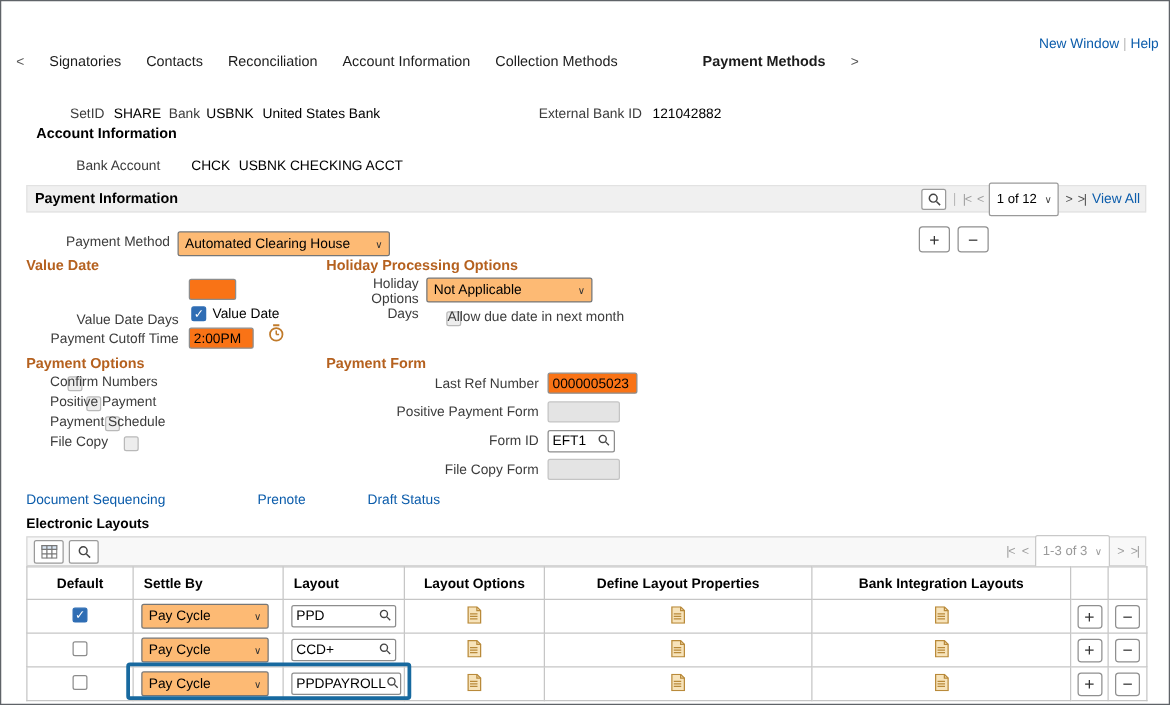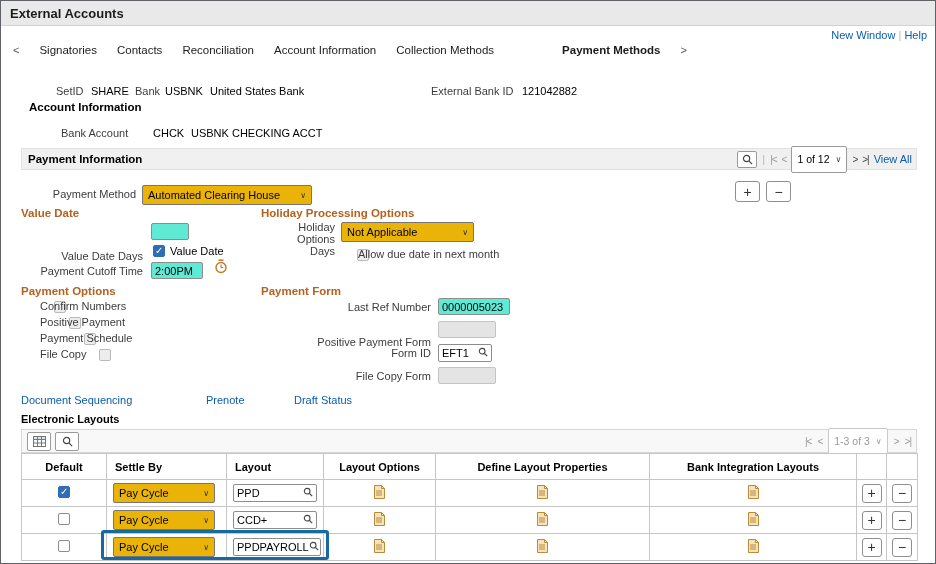--- a/index.html
+++ b/index.html
@@ -11,23 +11,23 @@
   .titlebar .t { position:absolute; left:9px; top:5px; font-size:13px; font-weight:bold; color:#1c1c1c; }
   .link { color:#0b5cab; cursor:pointer; }
   .label { color:#3c3c3c; }
   .rlabel { color:#3c3c3c; text-align:right; }
   .bold { font-weight:bold; }
   .sechead { font-weight:bold; color:#b5611f; font-size:11.5px; }
   .tabbar { position:absolute; top:43px; left:12px; display:flex; gap:20px; align-items:center; font-size:11.5px; }
   .tab { color:#1c1c1c; cursor:pointer; }
   .tab.active { font-weight:bold;padding-left:48px; }
   .chev { color:#555; font-size:11px; }
-  .selectbox { border:1px solid #767676; background:#eab308; height:20px; display:flex; align-items:center; justify-content:space-between; padding:4px 5px; border-radius:2px; cursor:pointer; }
+  .selectbox { border:1px solid #767676; background:#fdba74; height:20px; display:flex; align-items:center; justify-content:space-between; padding:4px 5px; border-radius:2px; cursor:pointer; }
   .selectbox .arrow { font-size:8px; color:#333; margin-left:6px; }
-  .tinput { border:1px solid #8d8d8d; background:#5eead4; height:17px; font:11px "Liberation Sans", sans-serif; padding:0 3px; border-radius:2px; color:#000; }
+  .tinput { border:1px solid #8d8d8d; background:#f97316; height:17px; font:11px "Liberation Sans", sans-serif; padding:0 3px; border-radius:2px; color:#000; }
   .tinput.disabled { background:#e4e4e4; border-color:#c4c4c4; }
   .promptfield { border:1px solid #8d8d8d; background:#fff; height:18px; display:flex; align-items:center; justify-content:space-between; padding:0 3px; border-radius:2px; }
   .promptfield .ptext { font-size:11px; }
   .cb { width:12px; height:12px; border:1px solid #8c8c8c; background:#fff; display:inline-block; border-radius:2px; position:relative; }
   .cb.checked { background:#2f6db4; border-color:#2f6db4; }
   .cb.checked::after { content:"\2713"; position:absolute; color:#fff; font-size:10px; left:1px; top:-1px; }
   .cb.dim { background:#ededed; border-color:#b9b9b9; }
   .sqbtn { border:1px solid #8f8f8f; background:#fff; border-radius:3px; display:flex; align-items:center; justify-content:center; font-size:14px; color:#333; cursor:pointer; }
   .pm { width:25px; height:21px; }
   .pbar { position:absolute; left:20px; top:147px; width:896px; height:22px; background:#f0f0f0; border:1px solid #e2e2e2; display:flex; align-items:center; }
@@ -57,23 +57,20 @@
   .w133 { width:133px; }
   .hlbox { position:absolute; left:100px; top:529px; width:228px; height:30px; border:3px solid #17699f; border-radius:3px; pointer-events:none; }
   .lnkrow { font-size:11px; }
 </style>
 </head>
 <body>
 
 <div class="frame">
 
   
-  <div class="titlebar">
-    <span class="t">External Accounts</span>
-  </div>
 
   
   <div class="abs" style="top:28px; right:8px;">
     <span class="link">New Window</span>
     <span class="sep">|</span>
     <span class="link">Help</span>
   </div>
 
   
   <div class="tabbar">
@@ -177,21 +174,21 @@
   <span class="abs cb dim" style="left:23px; top:316px;"></span>
   <span class="abs label" style="left:39px; top:315px;">Positive Payment</span>
   <span class="abs cb dim" style="left:23px; top:332px;"></span>
   <span class="abs label" style="left:39px; top:331px;">Payment Schedule</span>
   <span class="abs cb dim" style="left:23px; top:348px;"></span>
   <span class="abs label" style="left:39px; top:347px;">File Copy</span>
 
   <span class="abs rlabel" style="left:280px; top:300px; width:150px;">Last Ref Number</span>
   <input class="abs tinput" style="left: 437px; top: 297px; width: 72px;" value="0000005023">
 
-  <span class="abs rlabel" style="left:280px; top:323px; width:150px;margin-top:12px;">Positive Payment Form</span>
+  <span class="abs rlabel" style="left:280px; top:323px; width:150px;">Positive Payment Form</span>
   <input class="abs tinput disabled" style="left: 437px; top: 320px; width: 58px;" value="">
 
   <span class="abs rlabel" style="left:280px; top:346px; width:150px;">Form ID</span>
   <div class="abs promptfield" style="left:437px; top:343px; width:54px;">
     <span class="ptext">EFT1</span>
     <span>
       <svg width="10" height="10" viewBox="0 0 12 12">
           <circle cx="5" cy="5" r="3.4" fill="none" stroke="#444" stroke-width="1.3"></circle>
           <line x1="7.8" y1="7.8" x2="11" y2="11" stroke="#444" stroke-width="1.3"></line>
         </svg>

